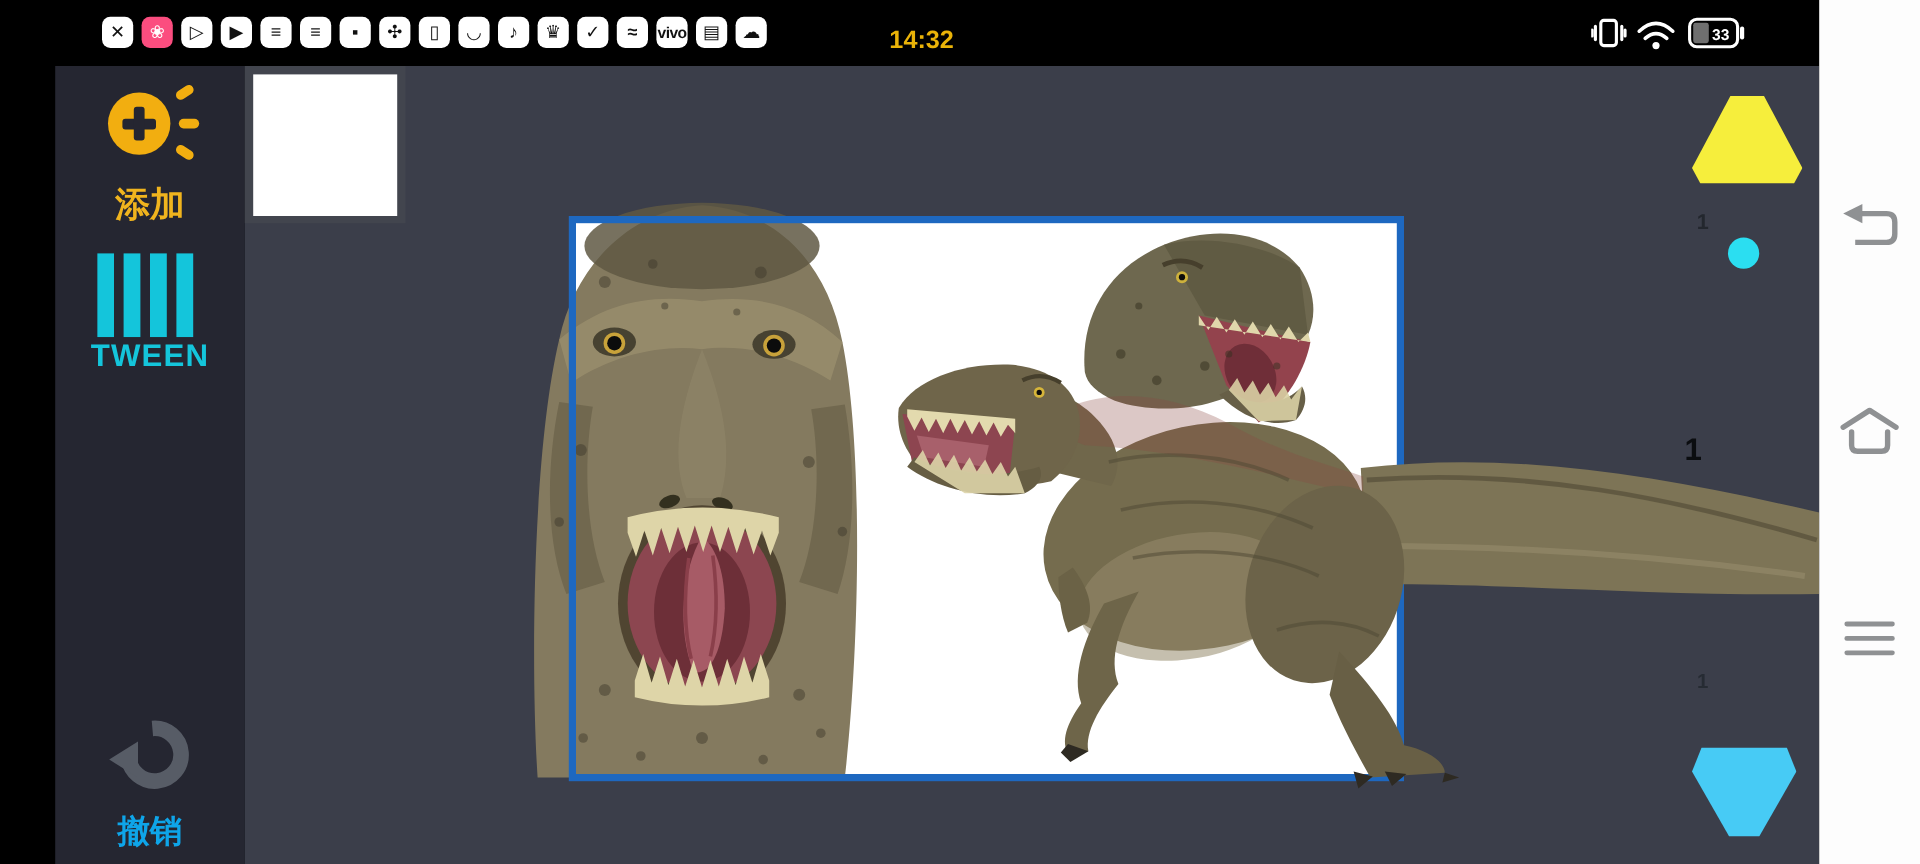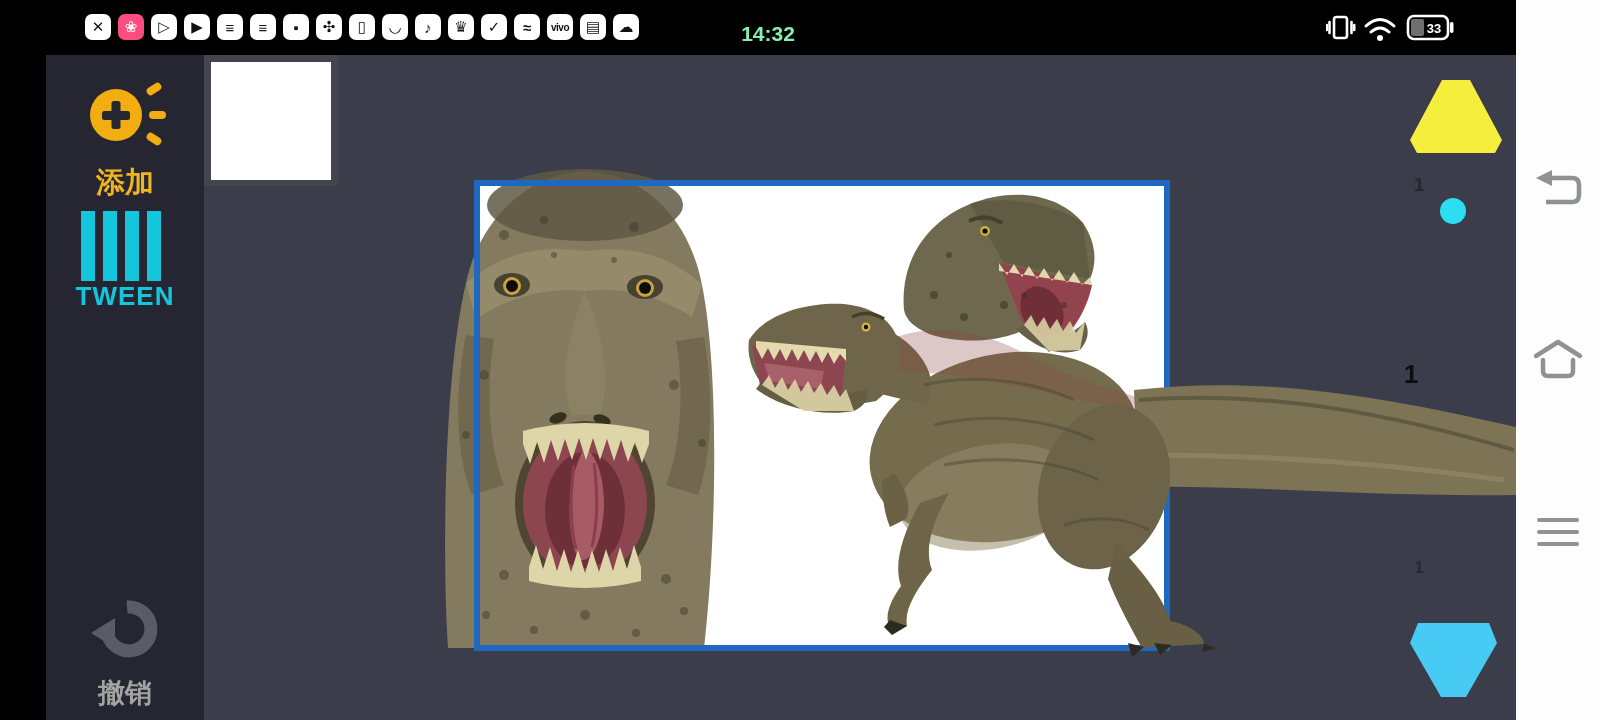--- a/index.html
+++ b/index.html
@@ -5,36 +5,36 @@
   html,body{margin:0;padding:0;background:#000;}
   *{box-sizing:border-box;font-family:"Liberation Sans","DejaVu Sans",sans-serif;}
   .screen{position:relative;width:1600px;height:720px;background:#000;overflow:hidden;}
 
   
   .status-bar{position:absolute;left:0;top:0;width:1516px;height:55px;background:#000;}
   .si-row{position:absolute;left:85px;top:14px;display:flex;gap:7px;}
   .si{width:26px;height:26px;border-radius:7px;background:#fff;color:#111;
       display:flex;align-items:center;justify-content:center;font-size:15px;font-weight:bold;overflow:hidden;}
   .si.si-pink{background:#fb4d7f;color:#fff;}
-  .si.si-text{font-size:10px;letter-spacing:-0.5px;}
+  .si.si-text{font-size:13px;letter-spacing:-0.5px;}
   .time{position:absolute;left:0;top:0;width:1536px;height:68px;display:flex;align-items:center;justify-content:center;
-        color:#86efac;font-size:21px;font-weight:bold;}
+        color:#eab308;font-size:21px;font-weight:bold;}
   .right-status{position:absolute;right:60px;top:10px;}
 
   
   .left-bezel{position:absolute;left:0;top:55px;width:46px;height:665px;background:#000;}
   .nav-bar{position:absolute;left:1516px;top:0;width:84px;height:720px;background:#fdfdfd;}
   .nav-btn{position:absolute;left:14px;width:56px;height:56px;display:flex;align-items:center;justify-content:center;cursor:pointer;}
 
   
   .sidebar{position:absolute;left:46px;top:55px;width:158px;height:665px;background:#252631;}
   .side-btn{position:absolute;left:0;width:158px;display:flex;flex-direction:column;align-items:center;cursor:pointer;}
   .side-label-gold{margin-top:10px;color:#f0b41e;font-size:29px;font-weight:bold;}
   .side-label-cyan{color:#14c5db;font-size:26px;font-weight:bold;letter-spacing:1px;}
-  .side-label-dim{margin-top:8px;color:#a3a3a3;font-size:27px;font-weight:bold;}
+  .side-label-dim{margin-top:8px;color:#0ea5e9;font-size:27px;font-weight:bold;}
 
   
   .main{position:absolute;left:204px;top:55px;width:1312px;height:665px;background:#3b3e4a;}
   .canvas-art{position:absolute;left:0;top:0;}
   .thumb{position:absolute;left:0;top:0;width:134px;height:131px;background:#42454e;cursor:pointer;}
   .thumb-inner{position:absolute;left:7px;top:7px;width:120px;height:118px;background:#fff;}
 
   
   .tl{position:absolute;}
   .tl-num{position:absolute;text-align:center;color:#23272e;}
@@ -90,21 +90,21 @@
         <text x="108" y="23" font-size="13" font-weight="bold" fill="#fff" text-anchor="middle">33</text>
         <rect x="124" y="12" width="3.5" height="11" rx="1.7" fill="#fff"></rect>
       </g>
     </svg>
   </div>
 
   <div class="left-bezel"></div>
 
   <div class="sidebar">
 
-    <div class="side-btn" style="top:16px;">
+    <div class="side-btn" style="top:4px;">
       <svg width="90" height="82" viewBox="0 0 90 82">
         <circle cx="36" cy="44" r="26" fill="#f2ae10"></circle>
         <rect x="22" y="40" width="28" height="9" rx="2.5" fill="#252631"></rect>
         <rect x="31.5" y="30" width="9" height="28" rx="2.5" fill="#252631"></rect>
         <rect x="66" y="14" width="16" height="8" rx="4" fill="#f2ae10" transform="rotate(-33 74 18)"></rect>
         <rect x="69" y="40" width="17" height="8" rx="4" fill="#f2ae10"></rect>
         <rect x="66" y="64" width="16" height="8" rx="4" fill="#f2ae10" transform="rotate(33 74 68)"></rect>
       </svg>
       <span class="side-label-gold">添加</span>
     </div>

